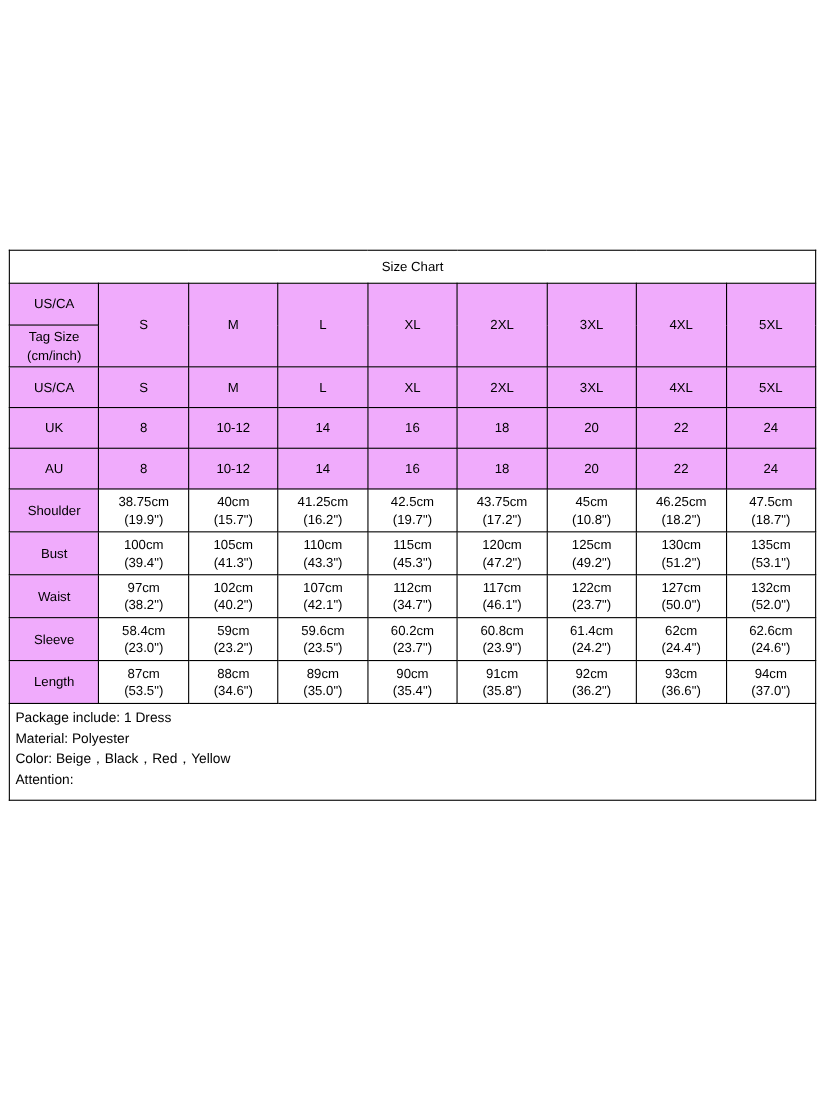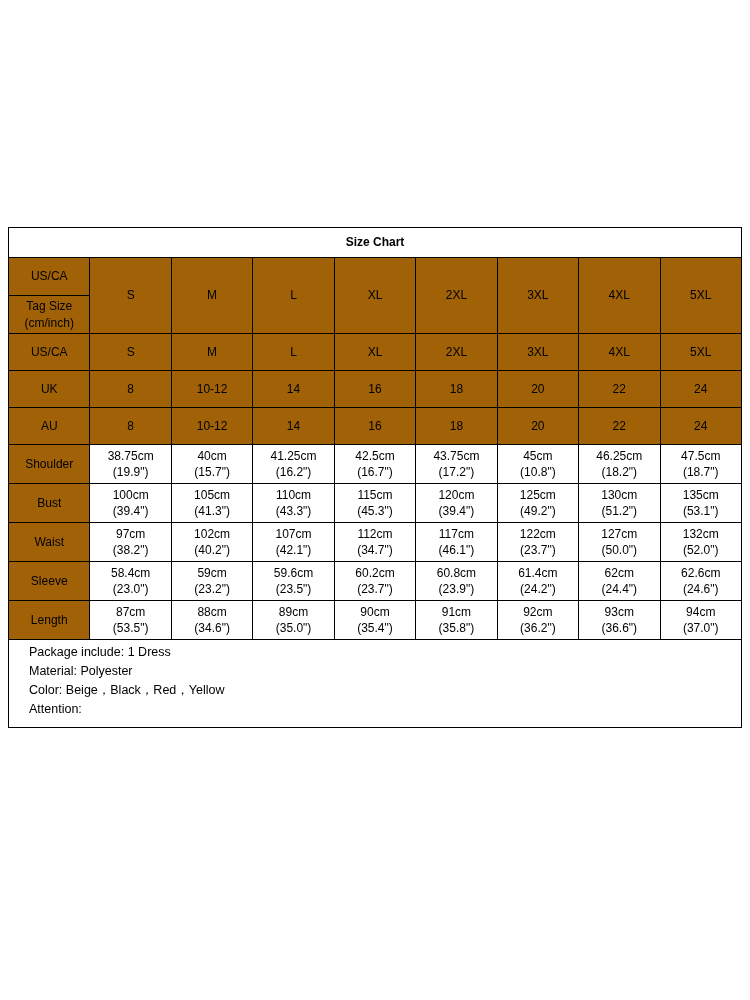--- a/index.html
+++ b/index.html
@@ -24,29 +24,29 @@
   }
   table.size-chart td {
     border: 1px solid #000;
     text-align: center;
     vertical-align: middle;
     font-size: 12px;
     line-height: 1.35;
     white-space: pre-line;
     padding: 2px 1px;
   }
-  .r-title td { height: 30px; font-size: 13px; font-weight: bold; }
+  .r-title td { height: 30px; font-size: 13px; }
   .r-span td { height: 38px; }
   .r-region td { height: 37px; }
   .r-meas td { height: 39px; }
-  .hdr { background: #a16207; }
+  .hdr { background: #f0abfc; }
   .notes-box {
     border: 1px solid #000;
     border-top: none;
-    padding: 3px 5px 8px 20px;
+    padding: 3px 5px 8px 5px;
     font-size: 12.5px;
   }
   .note-line {
     line-height: 19px;
     text-align: left;
   }
 </style>
 </head>
 <body>
 
@@ -110,42 +110,42 @@
 
       <tr class="r-meas">
         <td class="hdr">Shoulder</td>
         <td>38.75cm
 (19.9")</td>
         <td>40cm
 (15.7")</td>
         <td>41.25cm
 (16.2")</td>
         <td>42.5cm
-(16.7")</td>
+(19.7")</td>
         <td>43.75cm
 (17.2")</td>
         <td>45cm
 (10.8")</td>
         <td>46.25cm
 (18.2")</td>
         <td>47.5cm
 (18.7")</td>
       </tr>
       <tr class="r-meas">
         <td class="hdr">Bust</td>
         <td>100cm
 (39.4")</td>
         <td>105cm
 (41.3")</td>
         <td>110cm
 (43.3")</td>
         <td>115cm
 (45.3")</td>
         <td>120cm
-(39.4")</td>
+(47.2")</td>
         <td>125cm
 (49.2")</td>
         <td>130cm
 (51.2")</td>
         <td>135cm
 (53.1")</td>
       </tr>
       <tr class="r-meas">
         <td class="hdr">Waist</td>
         <td>97cm

